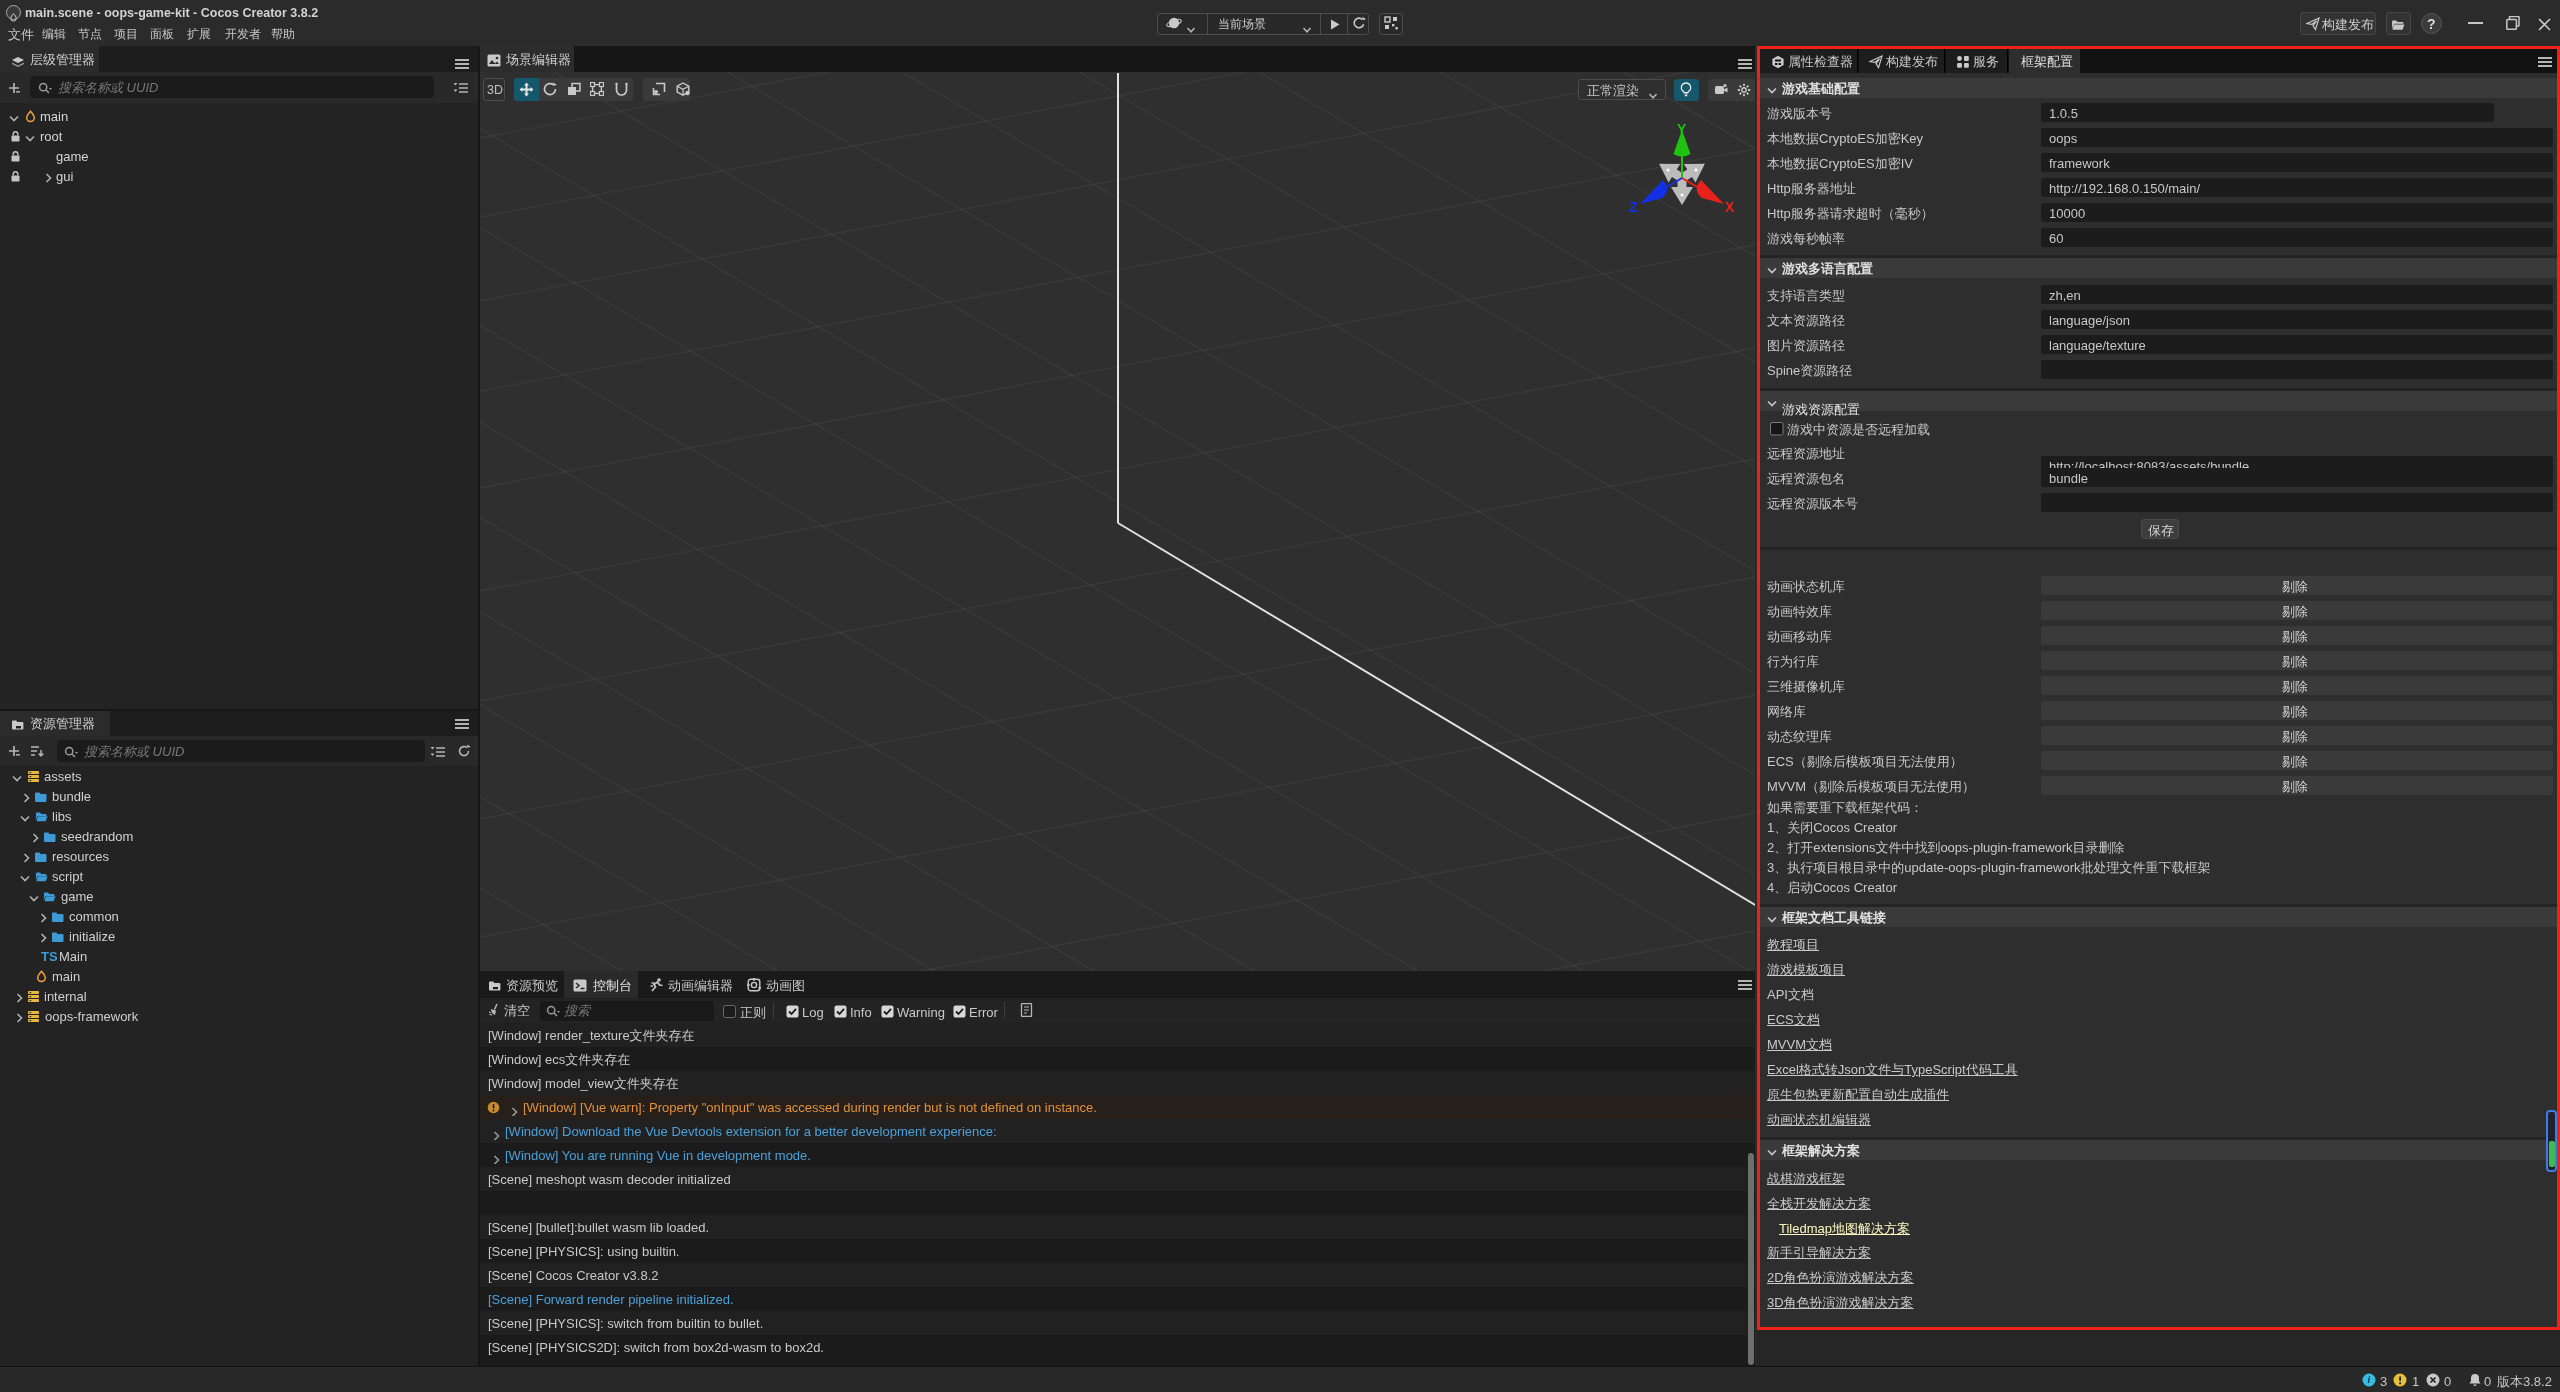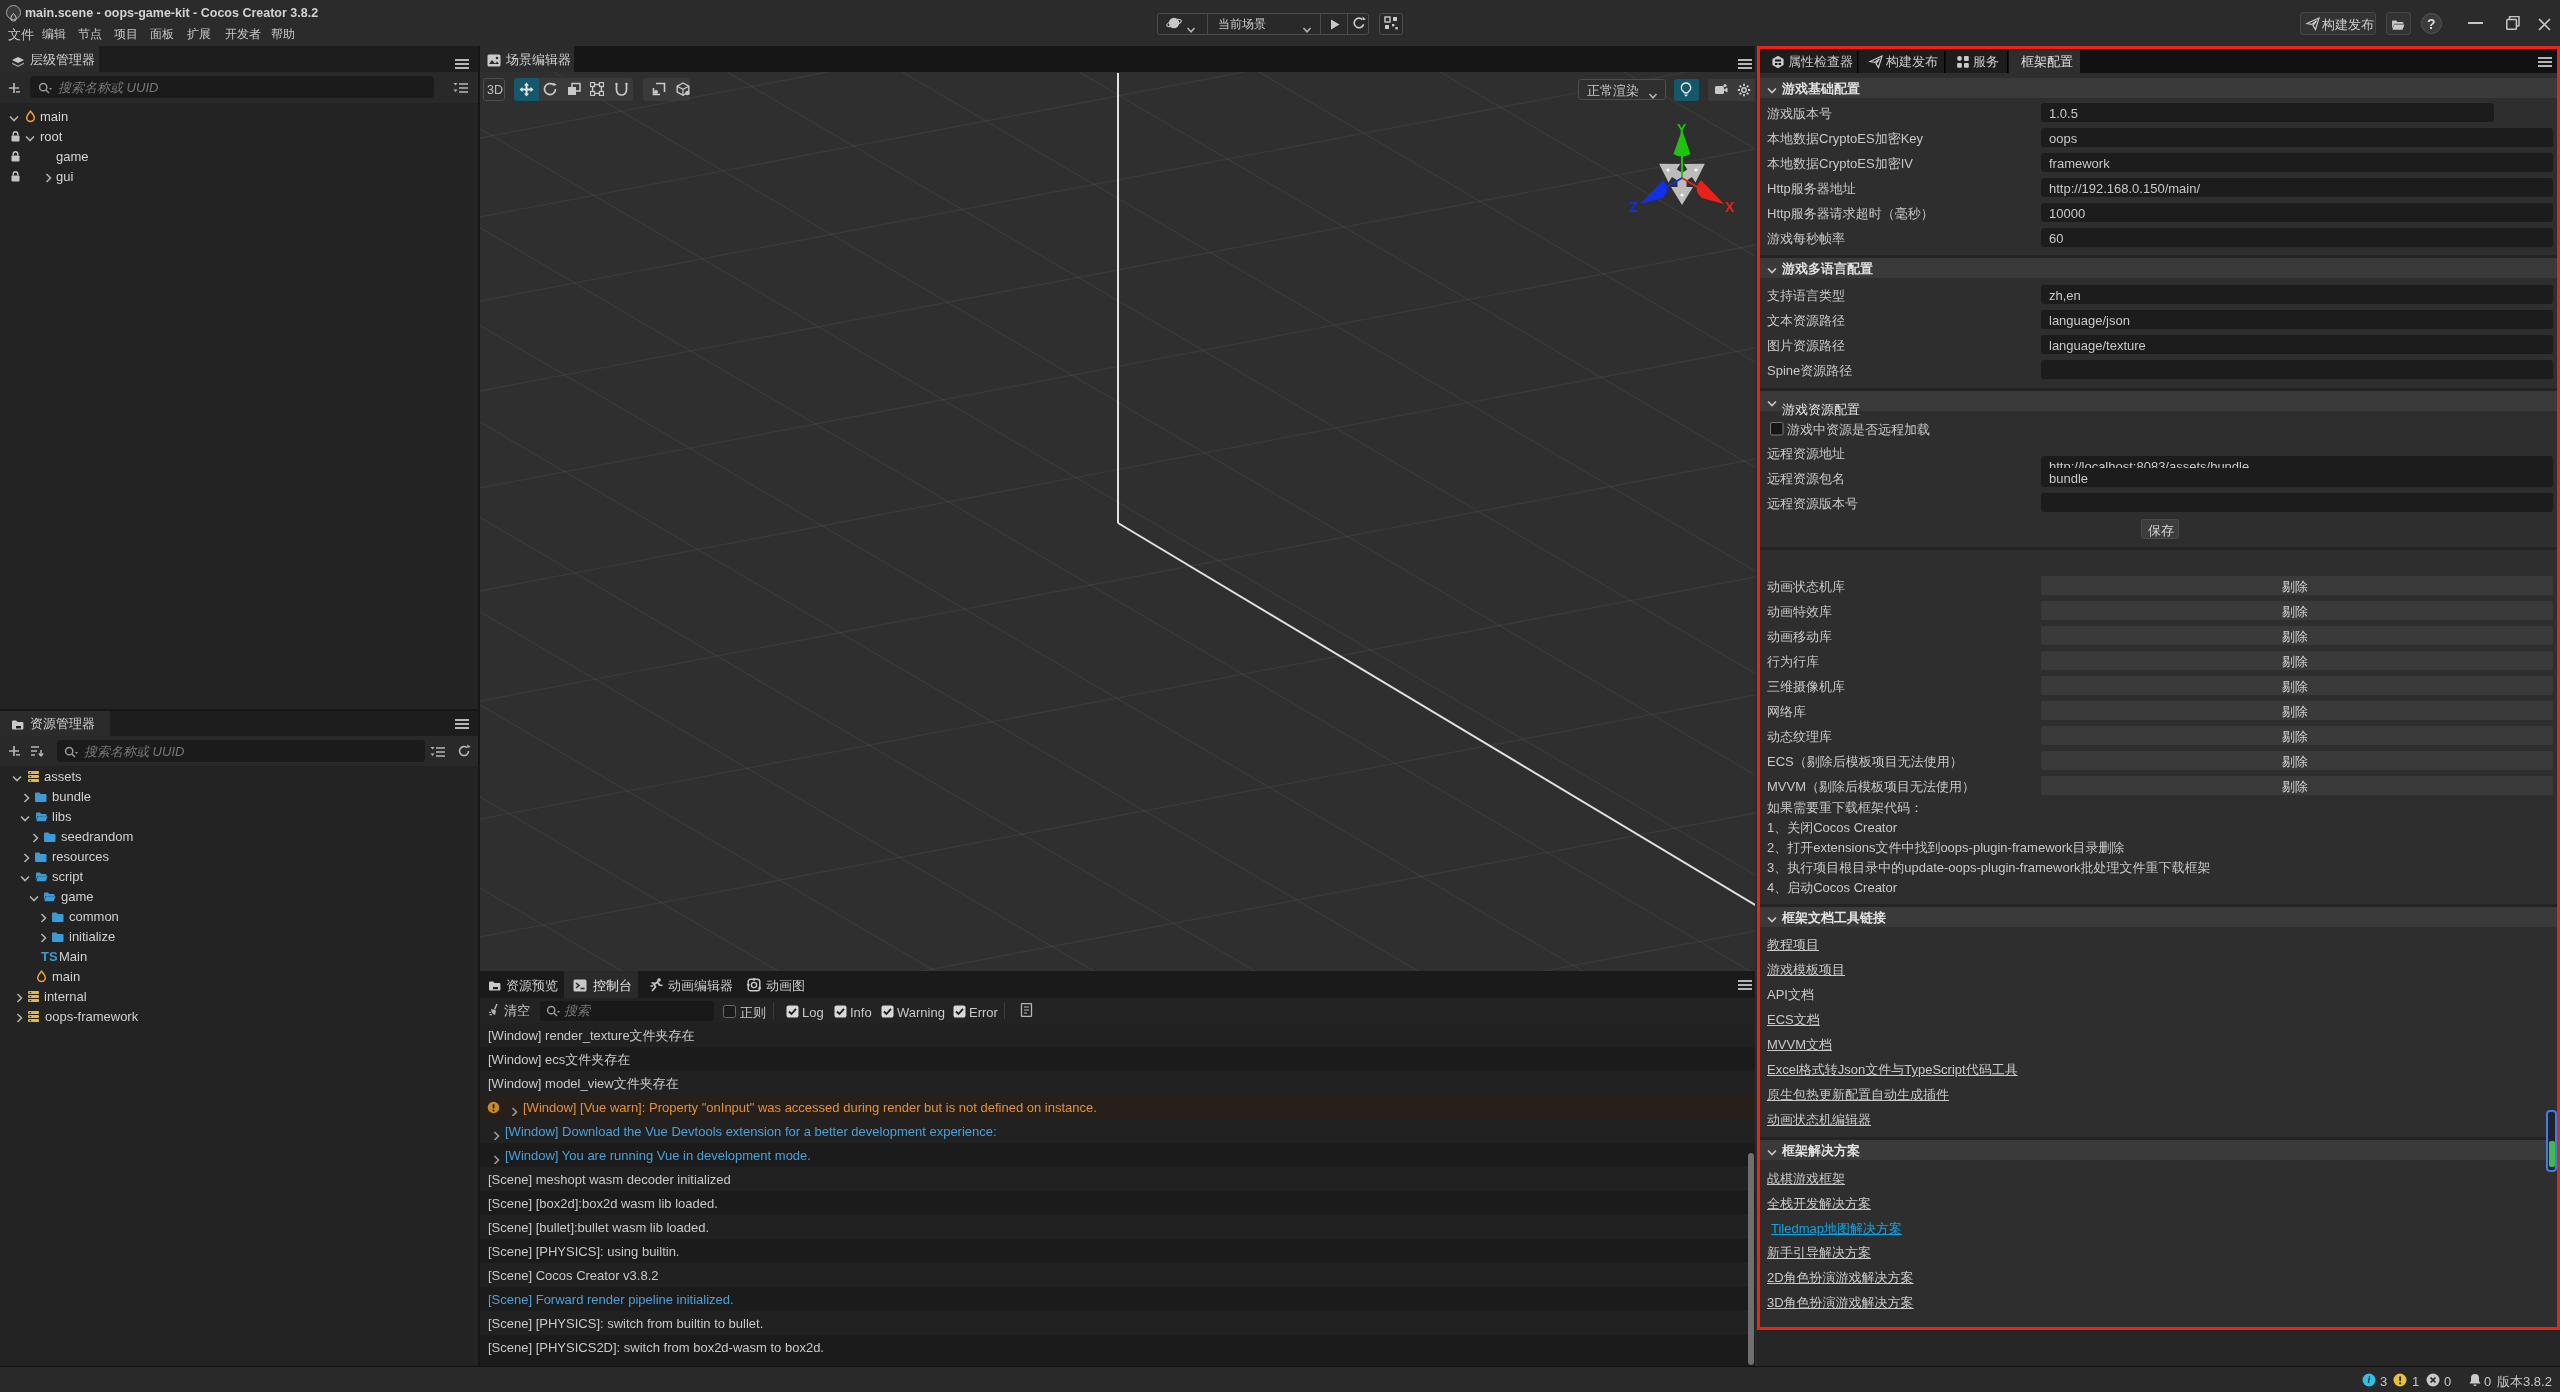--- a/index.html
+++ b/index.html
@@ -539,23 +539,20 @@
     </div>
 <div class="abs" style="left:0;top:172px;width:1275px;height:24px;background:#1b1b1c">
       <div class="abs" style="left:10px;top:7px"><svg width="10" height="10" viewBox="0 0 10 10" style="">
           <path d="M4.5 2 L8.5 6 L4.5 10" fill="none" stroke="#9a9a9a" stroke-width="1.6"></path>
         </svg></div>
       <div class="txt" style="left:25px;top:6px;font-size:13px;color:#4ba0d8">[Window] You are running Vue in development mode.</div>
     </div>
 <div class="abs" style="left:0;top:196px;width:1275px;height:24px;background:#212122">
       <div class="txt" style="left:8px;top:6px;font-size:13px;color:#c9c9c9">[Scene] meshopt wasm decoder initialized</div>
     </div>
-<div class="abs" style="left:0;top:220px;width:1275px;height:24px;background:#1b1b1c">
-      <div class="txt" style="left:8px;top:6px;font-size:13px;color:#c9c9c9">[Scene] [box2d]:box2d wasm lib loaded.</div>
-    </div>
 <div class="abs" style="left:0;top:244px;width:1275px;height:24px;background:#212122">
       <div class="txt" style="left:8px;top:6px;font-size:13px;color:#c9c9c9">[Scene] [bullet]:bullet wasm lib loaded.</div>
     </div>
 <div class="abs" style="left:0;top:268px;width:1275px;height:24px;background:#1b1b1c">
       <div class="txt" style="left:8px;top:6px;font-size:13px;color:#c9c9c9">[Scene] [PHYSICS]: using builtin.</div>
     </div>
 <div class="abs" style="left:0;top:292px;width:1275px;height:24px;background:#212122">
       <div class="txt" style="left:8px;top:6px;font-size:13px;color:#c9c9c9">[Scene] Cocos Creator v3.8.2</div>
     </div>
 <div class="abs" style="left:0;top:316px;width:1275px;height:24px;background:#1b1b1c">
@@ -731,21 +728,21 @@
 <div class="txt" style="left:7px;top:1064px;color:#c9c9c9;text-decoration:underline">动画状态机编辑器</div>
 <div class="abs" style="left:0;top:1088px;width:797px;height:3px;background:#242425"></div>
 <div class="abs" style="left:0;top:1091px;width:797px;height:20px;background:#3a3a3b">
       <div class="abs" style="left:6px;top:4px"><svg width="12" height="12" viewBox="0 0 12 12" style="">
           <path d="M2 4.5 L6 8.5 L10 4.5" fill="none" stroke="#c9c9c9" stroke-width="1.6"></path>
         </svg></div>
       <div class="txt" style="left:22px;top:4px;font-weight:bold;color:#e2e2e2">框架解决方案</div>
     </div>
 <div class="txt" style="left:7px;top:1123px;color:#c9c9c9;text-decoration:underline">战棋游戏框架</div>
 <div class="txt" style="left:7px;top:1148px;color:#c9c9c9;text-decoration:underline">全栈开发解决方案</div>
-<div class="txt" style="left:11px;top:1173px;color:#0ea5e9;text-decoration:underline">Tiledmap地图解决方案</div>
+<div class="txt" style="left:19px;top:1173px;color:#fef9c3;text-decoration:underline">Tiledmap地图解决方案</div>
 <div class="txt" style="left:7px;top:1197px;color:#c9c9c9;text-decoration:underline">新手引导解决方案</div>
 <div class="txt" style="left:7px;top:1222px;color:#c9c9c9;text-decoration:underline">2D角色扮演游戏解决方案</div>
 <div class="txt" style="left:7px;top:1247px;color:#c9c9c9;text-decoration:underline">3D角色扮演游戏解决方案</div>
 <div class="abs" style="left:786px;top:1061px;width:11px;height:62px;border:2px solid #3f7de0;border-radius:4px;background:#1e2230"></div>
 <div class="abs" style="left:789px;top:1092px;width:6px;height:26px;background:#3fba54;border-radius:2px"></div>
 </div>
 <div class="abs" style="left:1757px;top:1330px;width:803px;height:36px;background:#262627"></div>
 <div class="abs" style="left:0;top:1366px;width:2560px;height:26px;background:#29292a;border-top:1px solid #111">
 <div class="abs" style="left:2362px;top:6px"><svg width="14" height="14" viewBox="0 0 14 14" style="">
         <circle cx="7" cy="7" r="6.5" fill="#35bee5"></circle>

